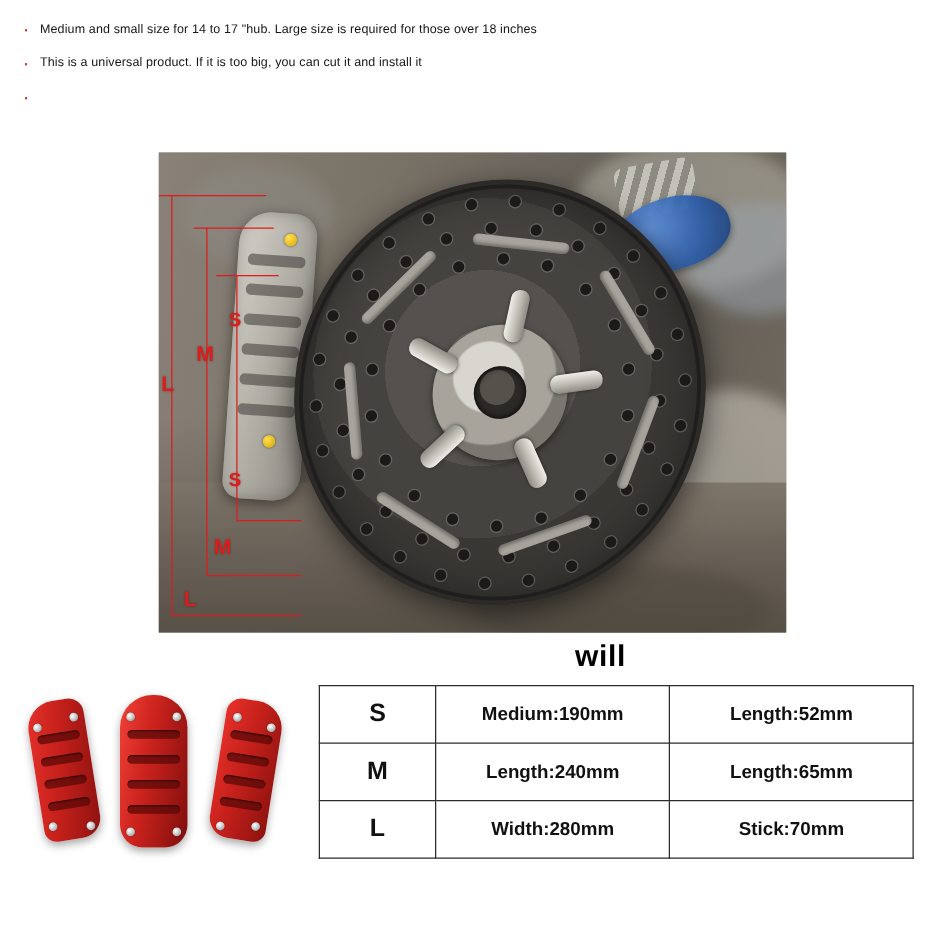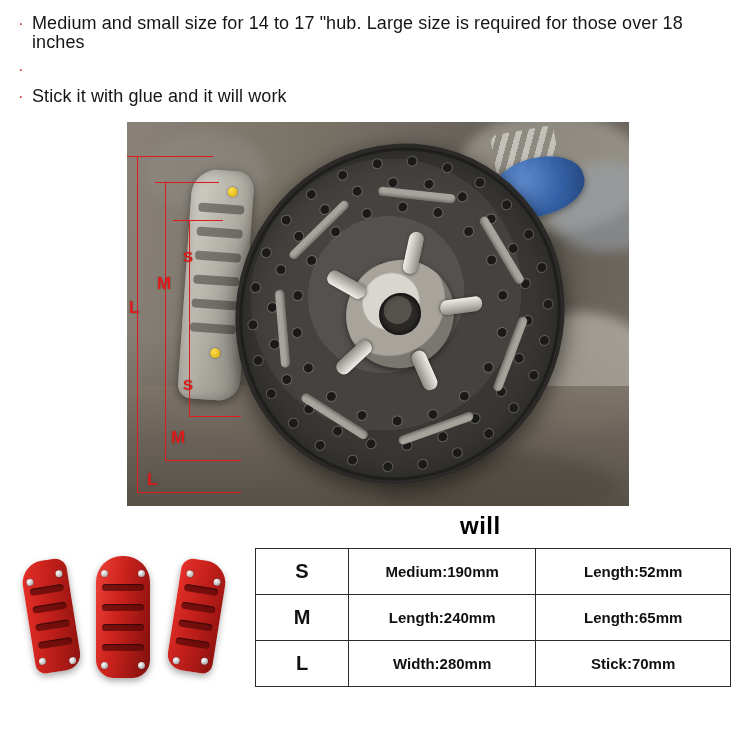--- a/index.html
+++ b/index.html
@@ -31,21 +31,21 @@
   .bullet-dot {
     color: #d0322c;
     font-size: 17px;
     line-height: 18px;
     width: 14px;
     flex: 0 0 14px;
     text-align: left;
     padding-top: 1px;
   }
   .bullet-text {
-    font-size: 18px;
+    font-size: 10px;
     line-height: 19px;
     color: #161616;
     letter-spacing: 0.1px;
   }
 
   
   .photo-wrap {
     position: absolute;
     left: 127px;
     top: 122px;
@@ -299,24 +299,24 @@
 </head>
 <body>
 
 <div class="bullets">
   <div class="bullet-row">
     <span class="bullet-dot">·</span>
     <span class="bullet-text">Medium and small size for 14 to 17 "hub. Large size is required for those over 18 inches</span>
   </div>
   <div class="bullet-row">
     <span class="bullet-dot">·</span>
+    <span class="bullet-text">This is a universal product. If it is too big, you can cut it and install it</span>
   </div>
   <div class="bullet-row">
     <span class="bullet-dot">·</span>
-    <span class="bullet-text">Stick it with glue and it will work</span>
   </div>
 </div>
 
 <div class="photo-wrap">
   <div class="photo">
     <div class="blob b1"></div>
     <div class="blob b2"></div>
     <div class="blob b3"></div>
     <div class="blob b4"></div>
     <div class="floor"></div>

